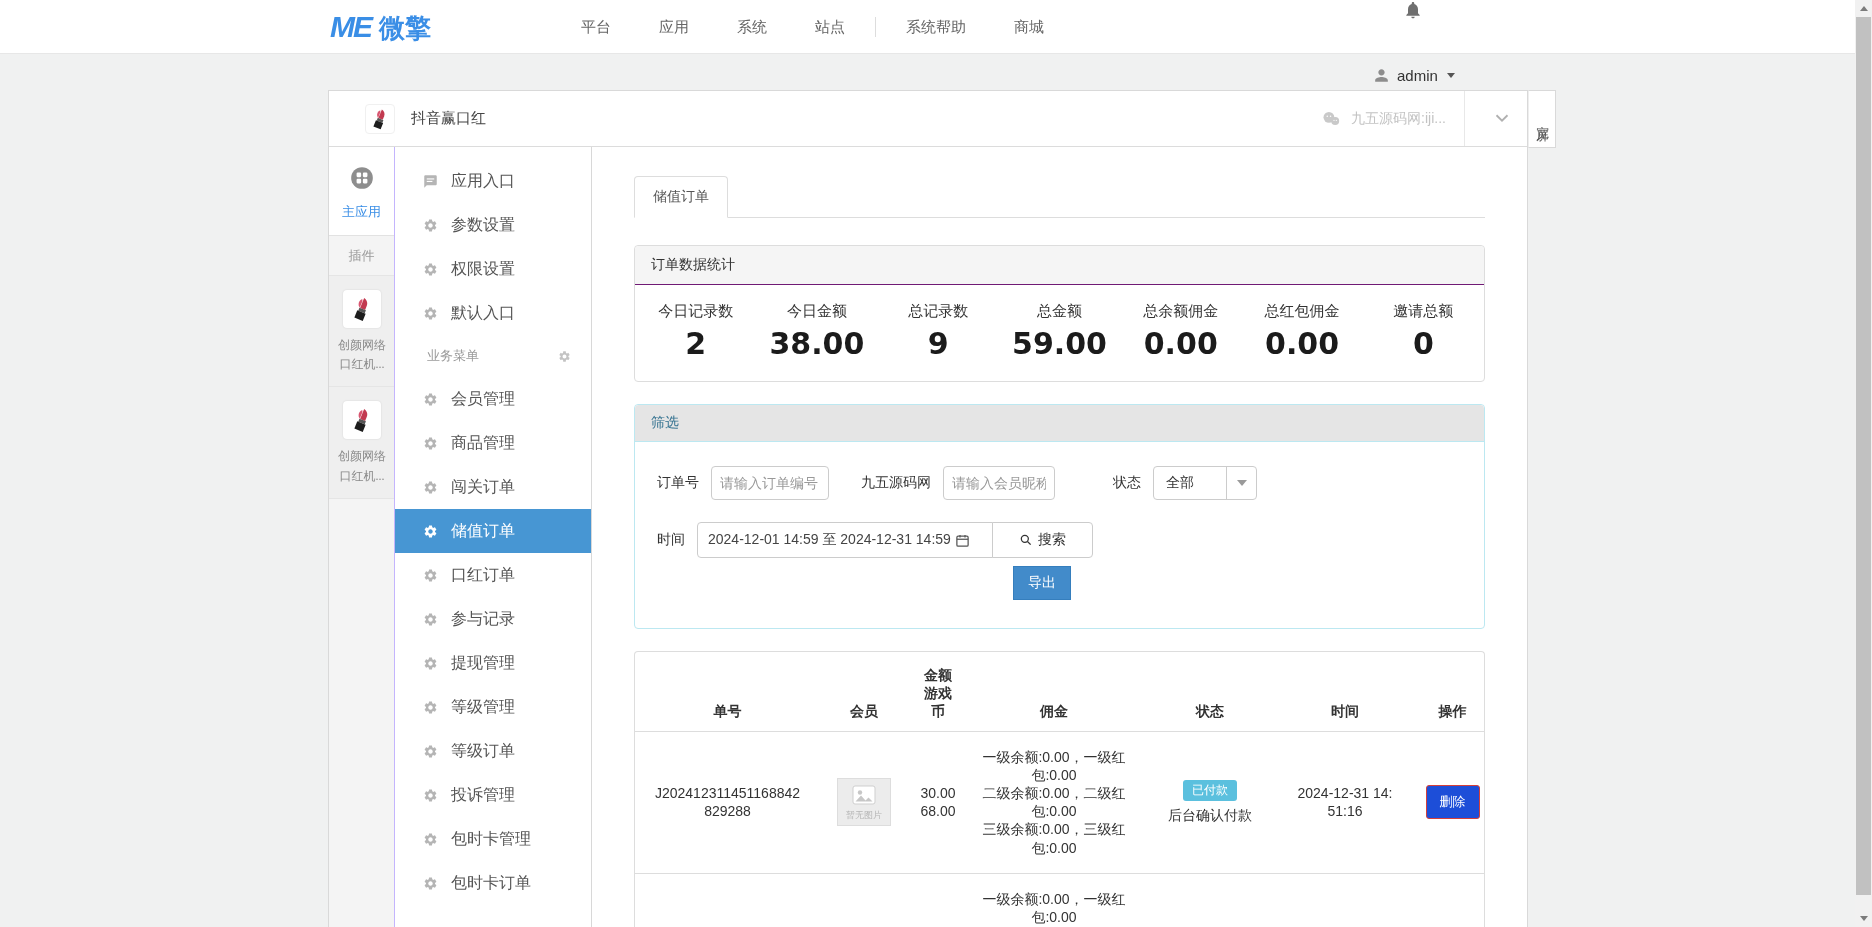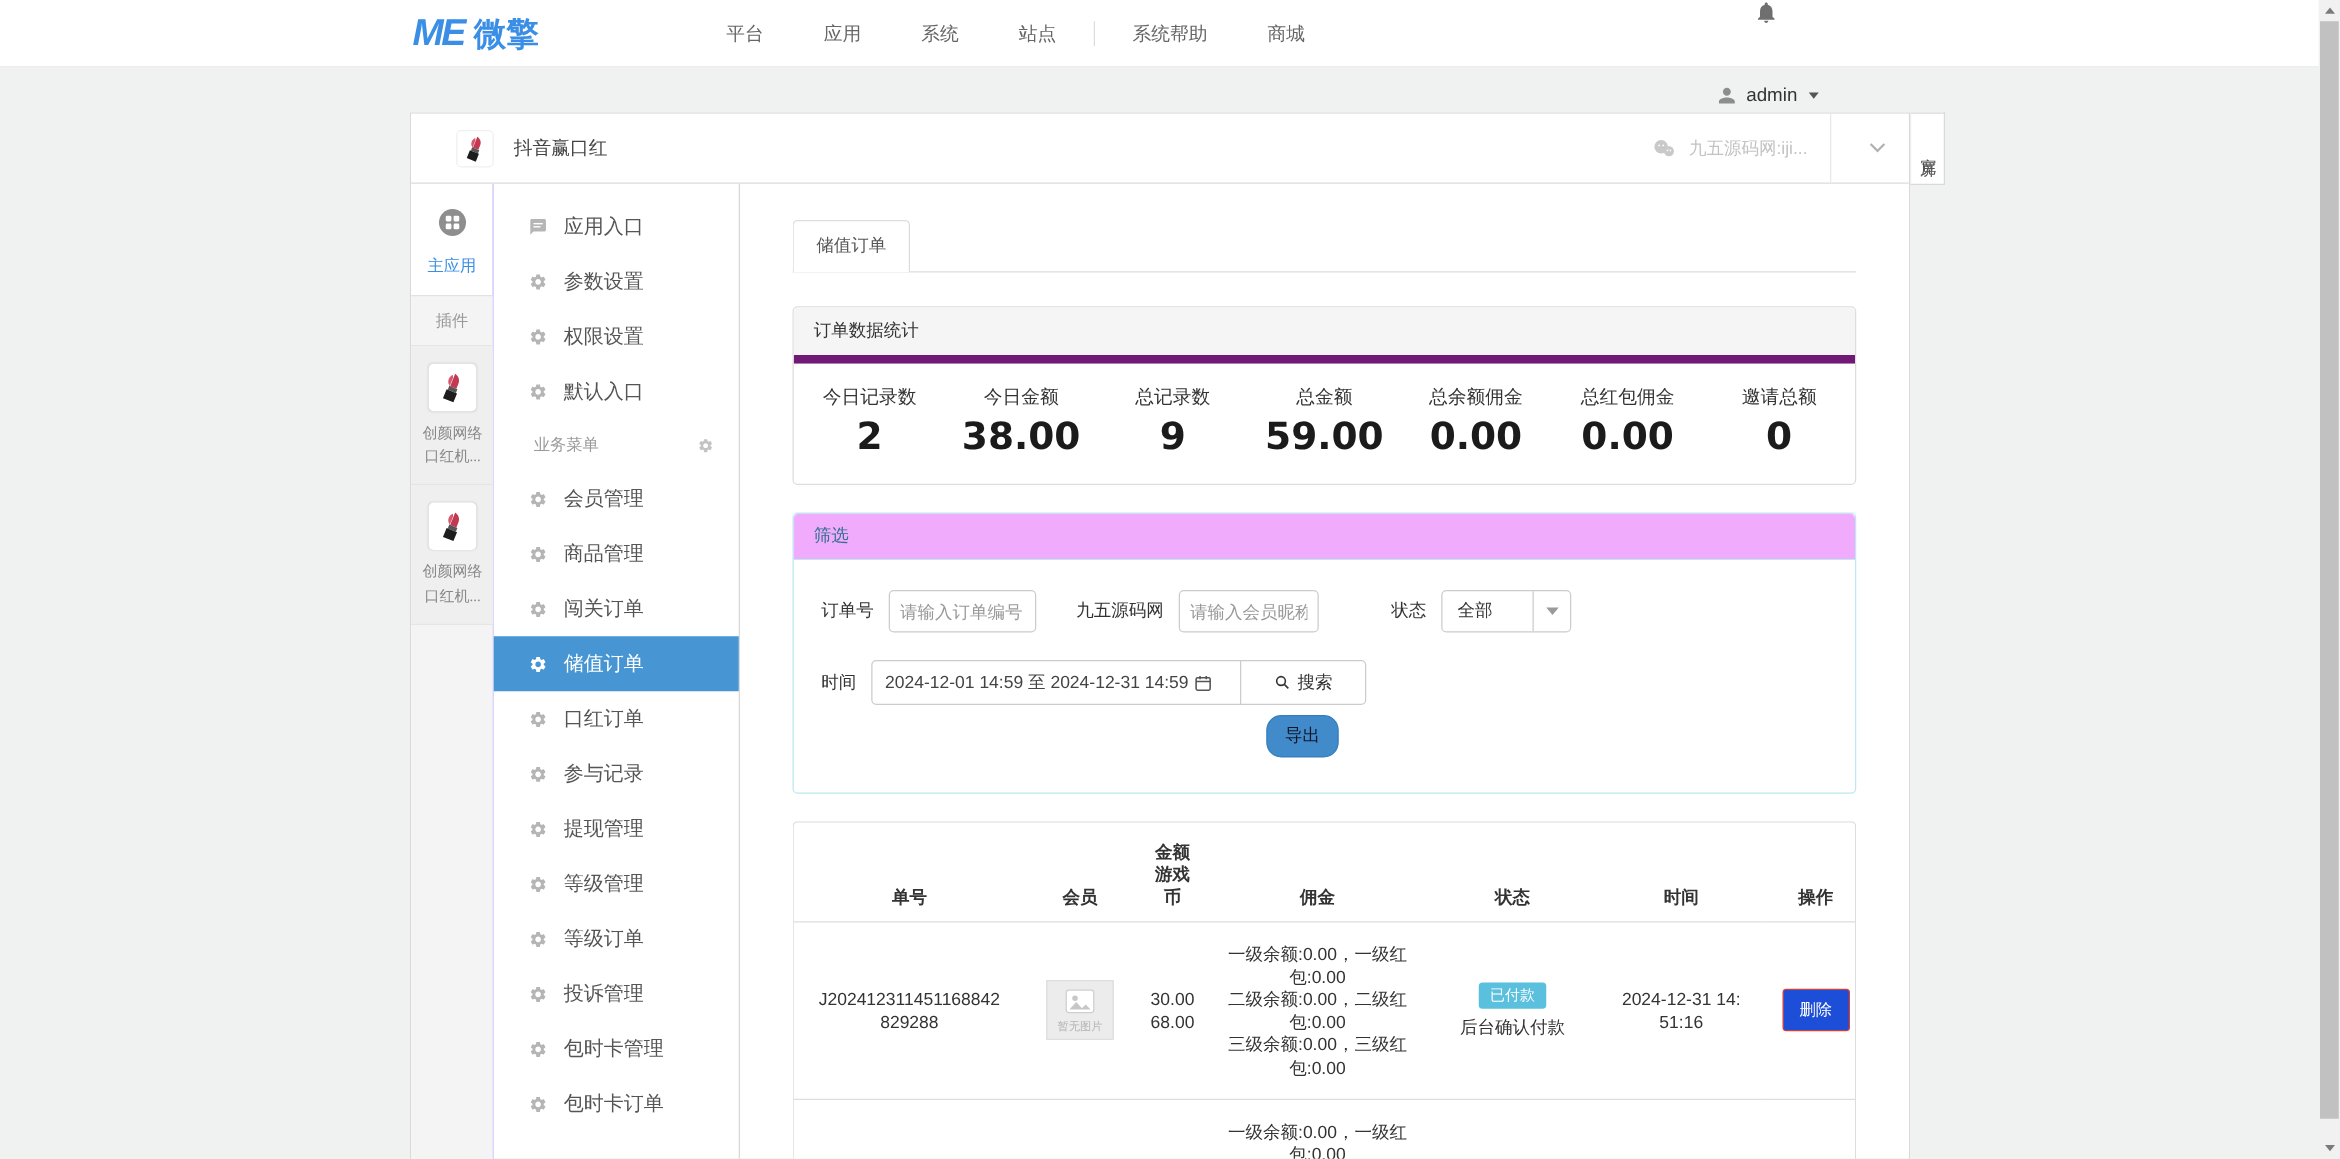--- a/index.html
+++ b/index.html
@@ -70,29 +70,29 @@
                   padding:0 20px 0 32px; font-size:13px; color:#9a9a9a; }
   .menu-section svg { width:13px; height:13px; fill:#c3c3c3; cursor:pointer; }
 
   
   .content { flex:1; background:#fff; overflow:hidden; }
   .tabstrip { margin:29px 42px 0; border-bottom:1px solid #ddd; }
   .tab { display:inline-block; padding:11px 18px; background:#fff; border:1px solid #ddd; border-bottom:1px solid #fff;
          border-radius:4px 4px 0 0; margin-bottom:-1px; font-size:14px; color:#555; cursor:pointer; }
 
   .panel { margin:27px 42px 0; border:1px solid #ddd; border-radius:4px; background:#fff; }
-  .panel-hd { padding:10px 16px; background:#f5f5f5; border-bottom:7px solid #701a75;
+  .panel-hd { padding:10px 16px; background:#f5f5f5; border-bottom:1px solid #701a75;
               font-size:14px; color:#333; border-radius:4px 4px 0 0; }
   .stats-body { display:flex; padding:17px 0 20px; }
   .stat { flex:1; text-align:center; }
   .stat-label { font-size:15px; color:#333; }
   .stat-value { font-size:30px; font-weight:bold; color:#1b1b1b; margin-top:5px; font-family:"DejaVu Sans",sans-serif; }
 
   .filter-panel { margin:22px 42px 0; border:1px solid #bce8f1; border-radius:4px; background:#fff; }
-  .filter-hd { padding:9px 16px; background:#f0abfc; color:#31708f; font-size:14px;
+  .filter-hd { padding:9px 16px; background:#e5e5e5; color:#31708f; font-size:14px;
                border-bottom:1px solid #bce8f1; border-radius:4px 4px 0 0; }
   .filter-body { padding:24px 22px 28px; }
   .frow { display:flex; align-items:center; }
   .frow + .frow { margin-top:22px; }
   .flabel { font-size:14px; color:#333; margin-right:12px; }
   .tin { height:34px; border:1px solid #ccc; border-radius:4px; font-size:14px; color:#555;
          padding:0 8px; outline:none; font-family:inherit; }
   .tin::placeholder { color:#999; }
   .in-order { width:118px; margin-right:32px; }
   .in-nick  { width:112px; margin-right:58px; }
@@ -103,22 +103,22 @@
                  border-top:6px solid #9a9a9a; }
   .datebox { width:296px; height:36px; border:1px solid #ccc; border-radius:4px 0 0 4px; display:flex;
              align-items:center; padding:0 6px 0 10px; gap:4px; cursor:text; }
   .datebox span { font-size:14px; color:#444; white-space:nowrap; }
   .datebox svg { width:15px; height:15px; stroke:#555; fill:none; stroke-width:2; flex:none; }
   .search-btn { height:36px; margin-left:-1px; border:1px solid #ccc; background:#fff; border-radius:0 4px 4px 0;
                 padding:0 26px; font-size:14px; color:#333; display:flex; align-items:center; gap:5px; cursor:pointer;
                 font-family:inherit; }
   .search-btn svg { width:14px; height:14px; stroke:#333; fill:none; stroke-width:2.2; }
   .export-row { margin-top:8px; padding-left:356px; }
-  .export-btn { background:#428bca; border:1px solid #357ebd; color:#0f172a; font-size:14px;
-                padding:7px 14px; border-radius:12px; cursor:pointer; font-family:Liberation Serif, serif; }
+  .export-btn { background:#428bca; border:1px solid #357ebd; color:#ffffff; font-size:14px;
+                padding:7px 14px; border-radius:0; cursor:pointer; font-family:Liberation Serif, serif; }
 
   .table-panel { margin:22px 42px 0; border:1px solid #ddd; border-bottom:none; border-radius:4px 4px 0 0;
                  background:#fff; overflow:hidden; }
   table { width:100%; border-collapse:collapse; table-layout:fixed; }
   th { vertical-align:bottom; text-align:center; padding:14px 4px 10px; font-size:14px; color:#333;
        border-bottom:1px solid #ddd; font-weight:bold; line-height:1.3; }
   th .narrow { display:inline-block; width:34px; word-break:break-all; }
   td { text-align:center; vertical-align:middle; padding:16px 4px; font-size:14px; color:#333; line-height:1.3; }
   tr + tr td { border-top:1px solid #ddd; }
   .order-wrap { width:152px; margin:0 auto; word-break:break-all; }

